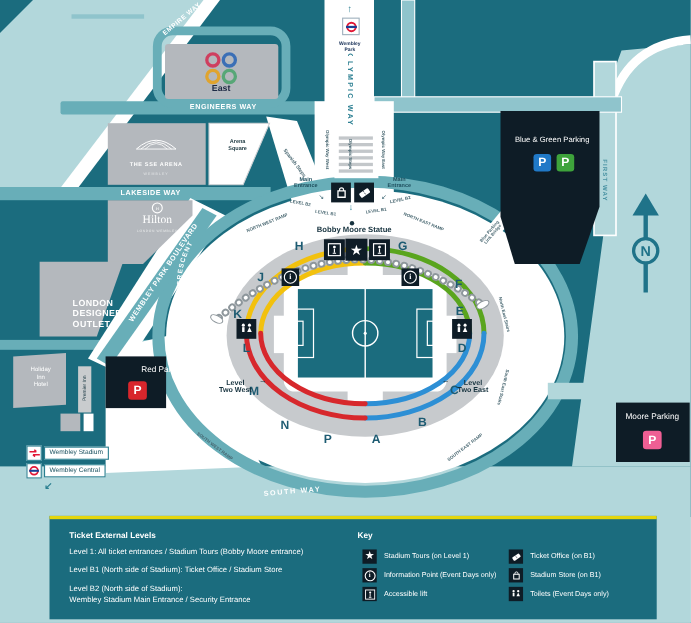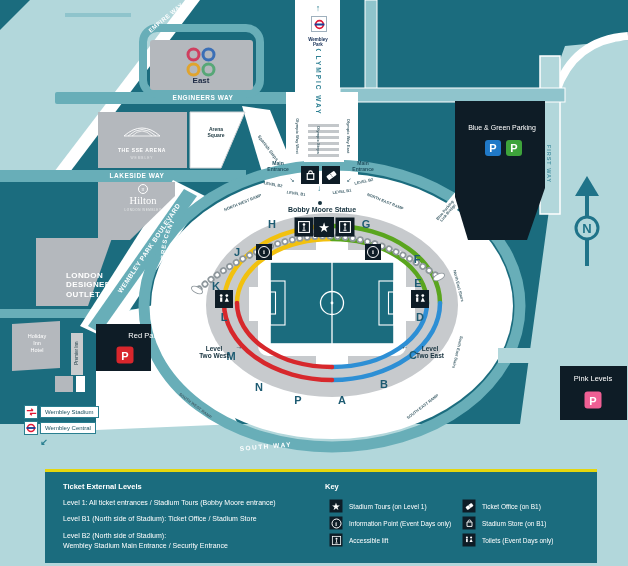--- a/index.html
+++ b/index.html
@@ -291,21 +291,21 @@
 <div class="lb w" style="left:37px;top:344px;font-size:5.5px;line-height:1.3;font-weight:normal;">Holiday
 Inn
 Hotel</div>
 <div class="lb" style="left:77px;top:353px;font-size:4.5px;color:#26424c;transform:translate(-50%,-50%) rotate(-90deg);">Premier Inn</div>
 
 <div class="lb" style="left:502px;top:128px;font-size:7px;color:#fff;font-weight:normal;">Blue &amp; Green Parking</div>
 <div class="pbadge" style="left:493px;top:148px;background:#2079c7;">P</div>
 <div class="pbadge" style="left:514px;top:148px;background:#3ea33b;">P</div>
 <div class="lb" style="left:125px;top:336px;font-size:7.5px;color:#fff;font-weight:normal;margin-left:24px;">Red Parking</div>
 <div class="pbadge" style="left:125px;top:355px;width:17px;height:17px;background:#d8262c;">P</div>
-<div class="lb" style="left:593px;top:379px;font-size:7.5px;color:#fff;font-weight:normal;">Pink Levels</div>
+<div class="lb" style="left:593px;top:379px;font-size:7.5px;color:#fff;font-weight:normal;">Moore Parking</div>
 <div class="pbadge" style="left:593px;top:400px;width:17px;height:17px;background:#ef5f94;">P</div>
 
 <div class="stbox" style="left:24px;top:405px;">
   <span class="ic">
     <svg width="11" height="8" viewBox="0 0 14 10">
           <path d="M1 3.2 h8 M9 3.2 L6.6 1 M13 6.8 H5 M5 6.8 L7.4 9" stroke="#e21836" stroke-width="1.7" fill="none"></path>
         </svg>
   </span>
   <span class="tx">Wembley Stadium</span>
 </div>

